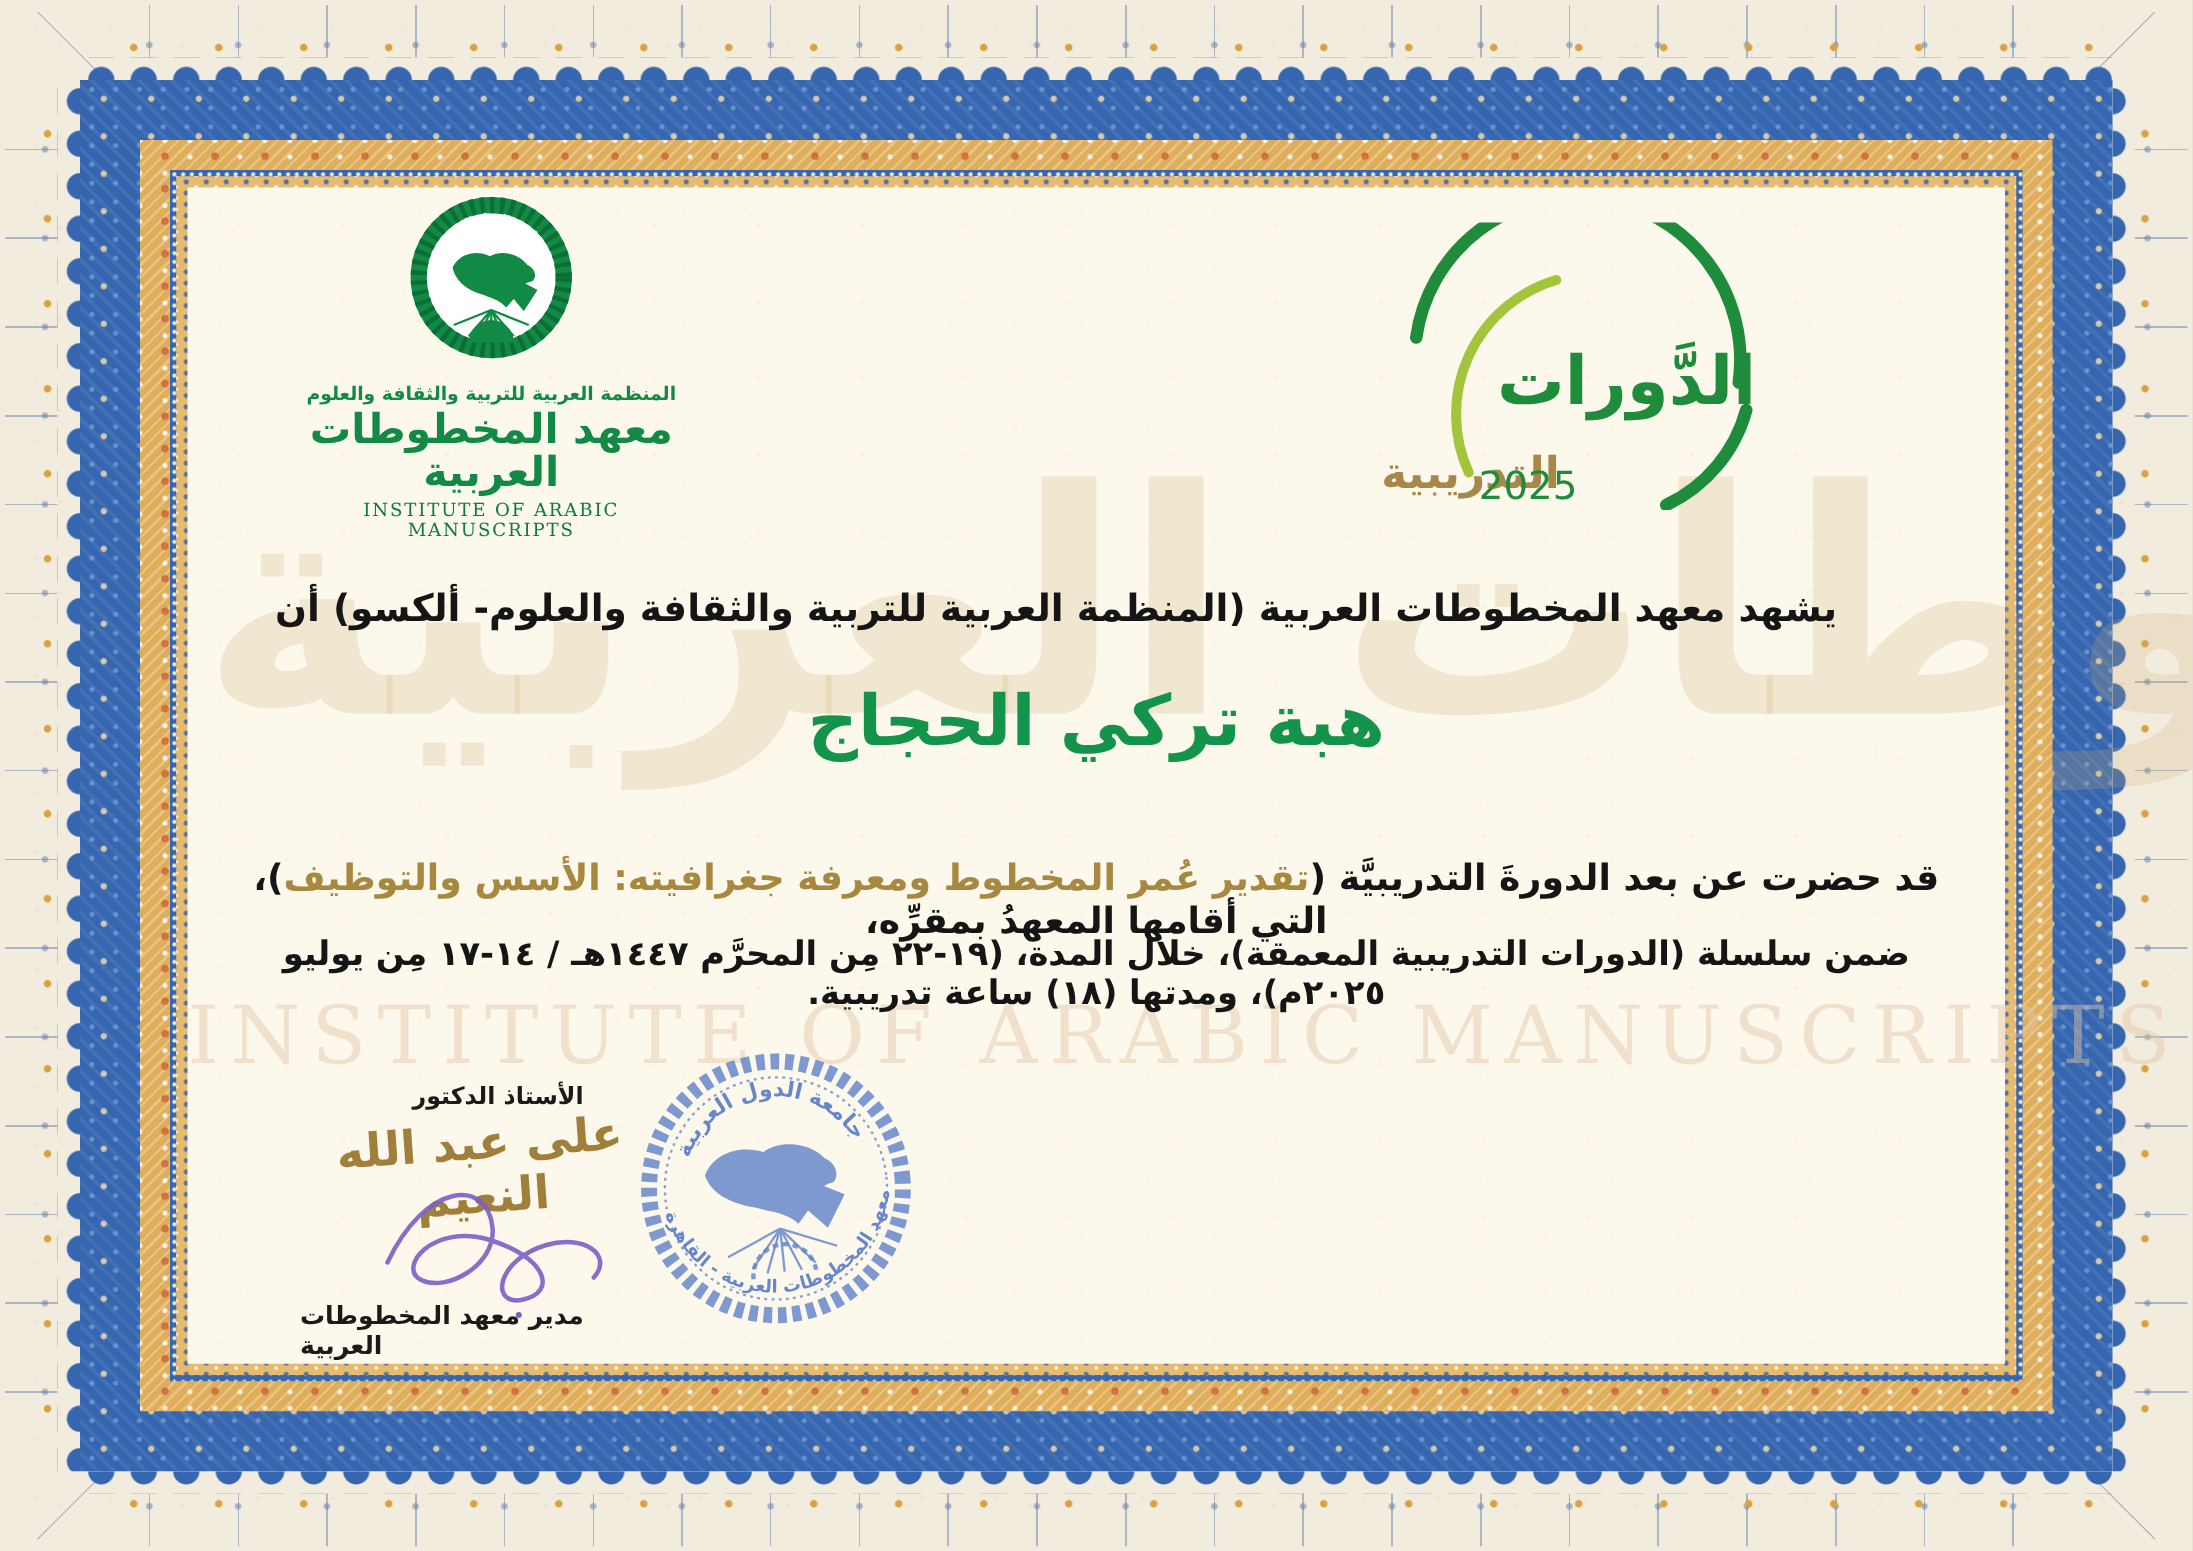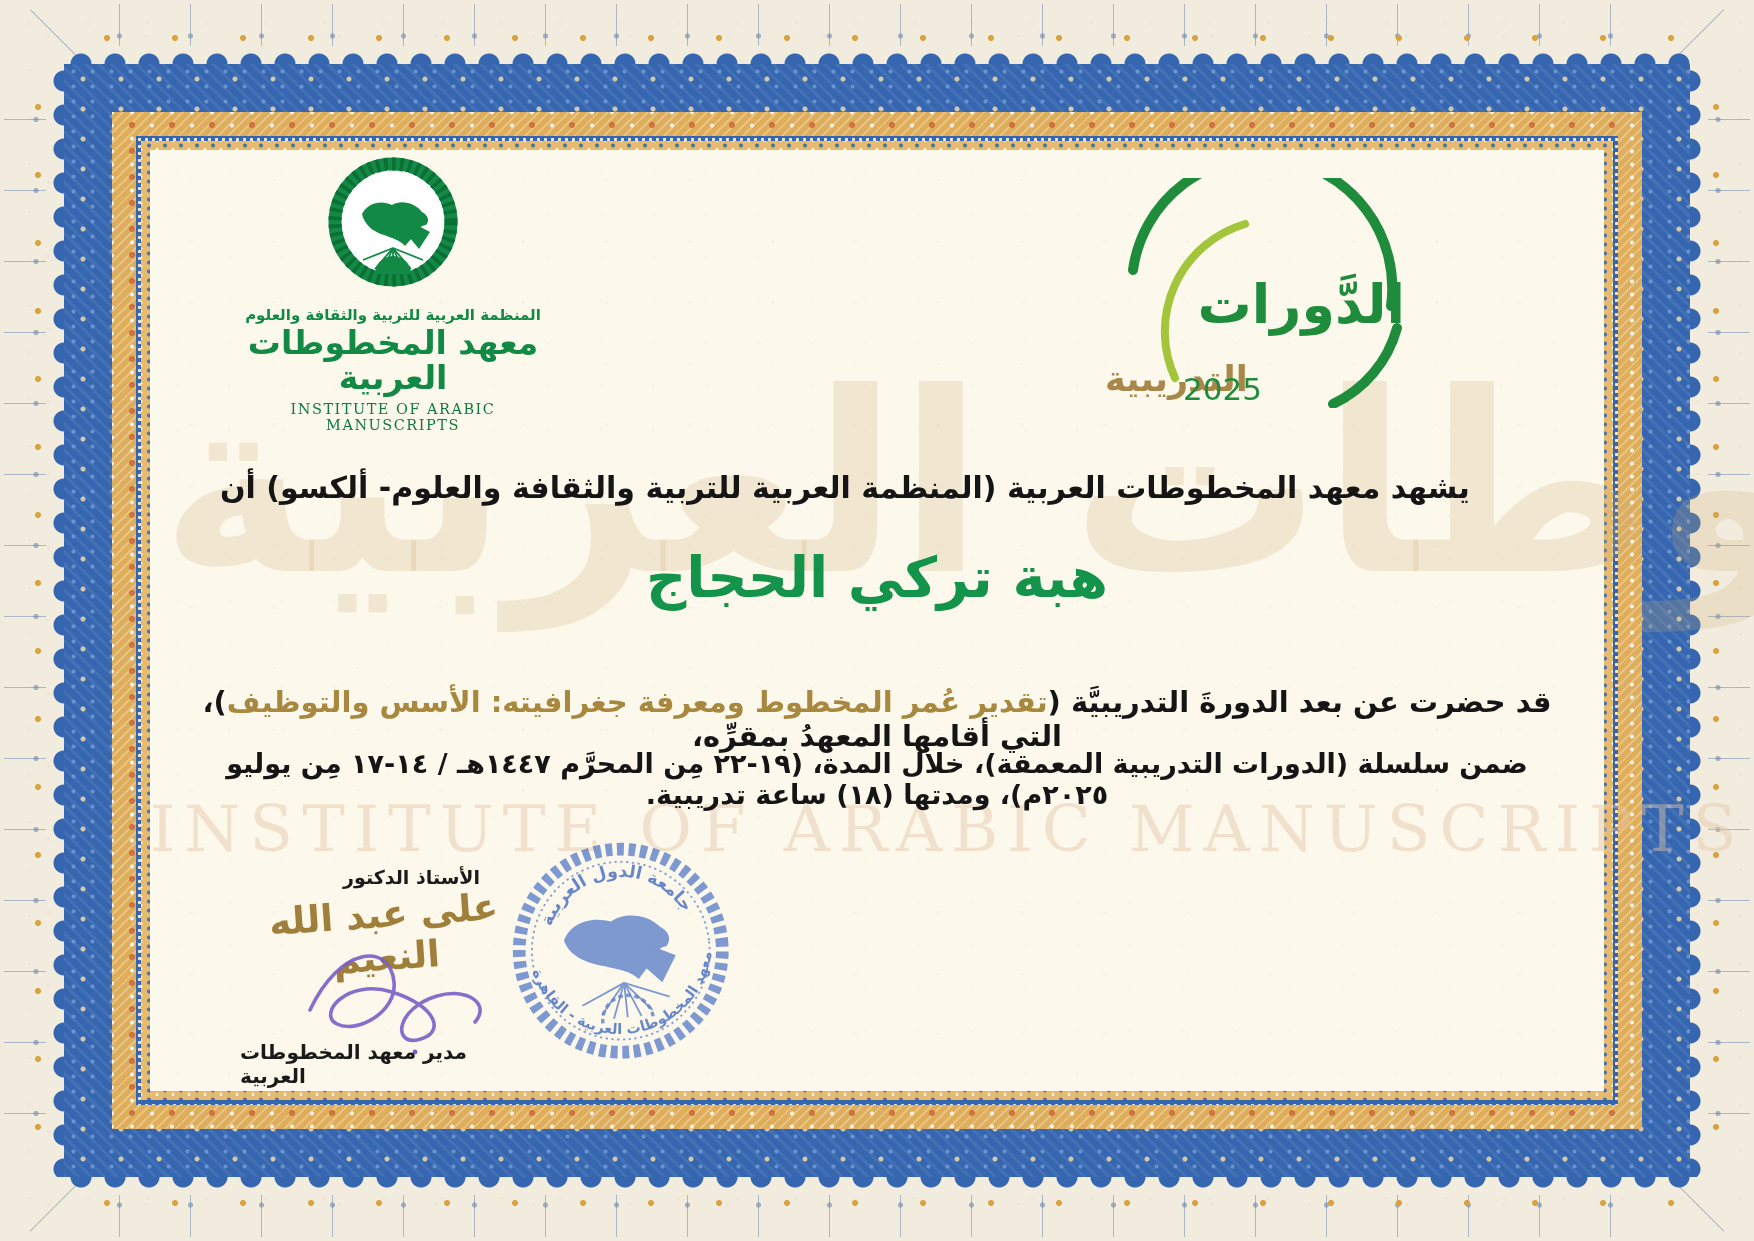--- a/index.html
+++ b/index.html
@@ -78,21 +78,21 @@
   .badge .w1{position:absolute;right:10px;top:100px;font-size:54px;font-weight:800;color:#1f8c3c;line-height:1;}
   .badge .w2{position:absolute;left:30px;top:156px;font-size:35px;font-weight:800;color:#a8874a;line-height:1;margin-top:28px;}
   .badge .yr{position:absolute;left:108px;top:196px;font-size:31px;font-weight:400;color:#1f8c3c;line-height:1;}
   
   .intro{left:220px;right:220px;top:470px;text-align:left;font-size:30px;font-weight:bold;color:#151515;}
   .recipient{left:220px;right:220px;top:545px;text-align:center;font-size:56px;font-weight:bold;color:#14934a;}
   .line1{left:180px;right:180px;top:685px;text-align:center;font-size:29px;font-weight:bold;color:#151515;}
   .line1 .gold{color:#a8873f;}
   .line2{left:180px;right:180px;top:748px;text-align:center;font-size:27px;font-weight:bold;color:#151515;}
   
-  .sig-title{left:330px;top:866px;width:150px;text-align:right;font-size:19px;font-weight:bold;color:#1a1a1a;}
+  .sig-title{left:330px;top:866px;width:150px;text-align:left;font-size:19px;font-weight:bold;color:#1a1a1a;}
   .sig-name{left:250px;top:893px;width:270px;text-align:center;font-size:37px;font-weight:bold;color:#a07f3a;transform:rotate(-4deg);}
   .sig-scribble{left:295px;top:938px;}
   .sig-role{left:240px;top:1040px;width:290px;text-align:left;font-size:20px;font-weight:bold;color:#1a1a1a;}
   .stamp{left:505px;top:833px;transform:rotate(-6deg);opacity:.92;}
 </style>
 </head>
 <body>
 
 <div class="page">
 

